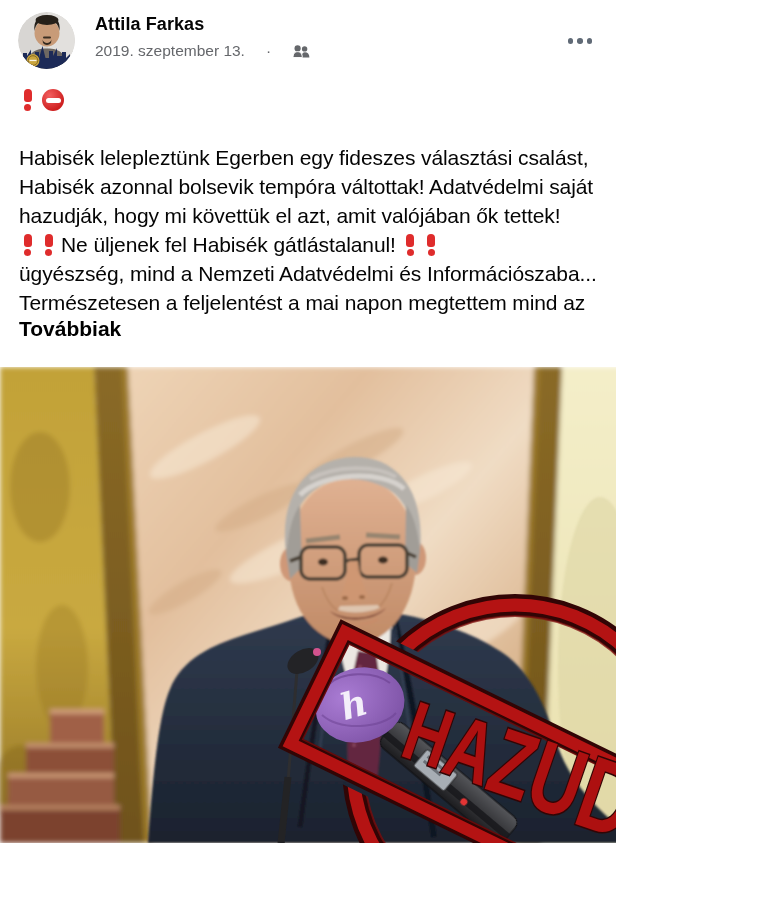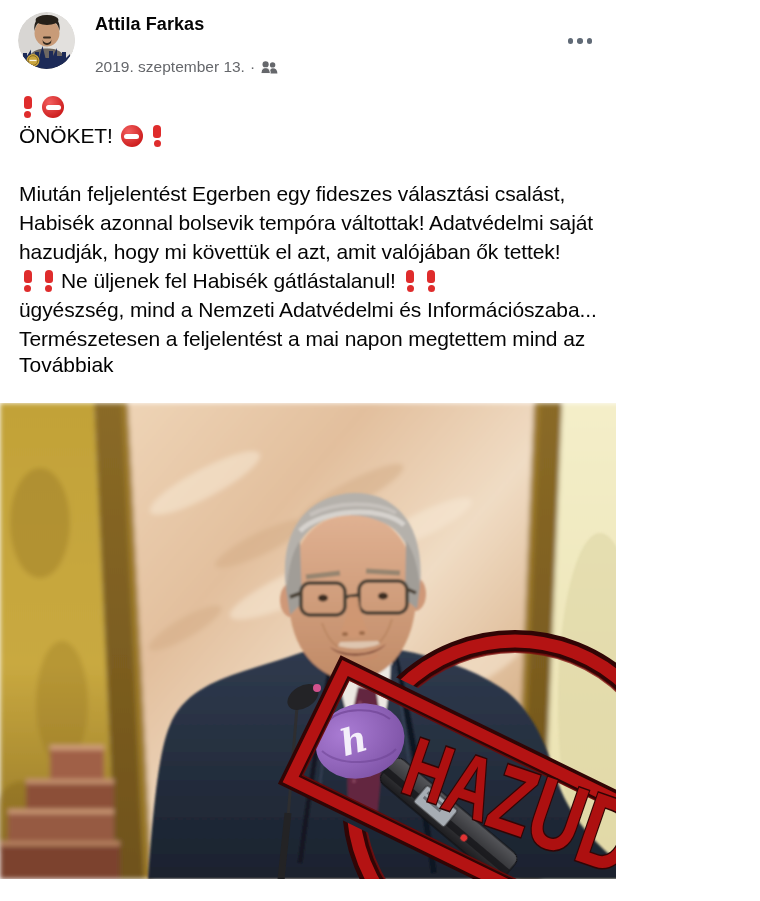--- a/index.html
+++ b/index.html
@@ -7,30 +7,30 @@
   }
   html,body{margin:0;padding:0;background:#fff;}
   .page{width:616px;height:901px;overflow:hidden;background:#fff;
         font-family:"Liberation Sans",sans-serif;position:relative;}
   
   .hdr{display:flex;align-items:flex-start;padding:12px 16px 0 18px;}
   .avatar{width:57px;height:57px;border-radius:50%;overflow:hidden;flex:none;cursor:pointer;}
   .avatar svg{display:block;}
   .hmeta{margin-left:20px;flex:1;padding-top:2px;}
   .name{font-size:18px;font-weight:700;color:var(--text);letter-spacing:.1px;}
-  .sub{display:flex;align-items:center;gap:5px;margin-top:23px;
+  .sub{display:flex;align-items:center;gap:21px;margin-top:7px;
        color:var(--muted);font-size:15.5px;}
   .menu{display:flex;gap:4px;padding:26px 8px 0 0;cursor:pointer;}
   .menu i{width:5.5px;height:5.5px;border-radius:50%;background:#606a76;display:block;}
   
   #post-body{padding:16px 16px 0 19px;font-size:21px;line-height:29px;
              color:var(--text);letter-spacing:-.1px;}
   .post-line{height:29px;white-space:nowrap;}
   .spacer{height:29px;}
-  .see-more{font-weight:400;cursor:pointer;}
+  .see-more{font-weight:700;cursor:pointer;}
   
   .em-excl{display:inline-block;width:13px;height:22px;position:relative;
            margin:0 6px 0 2px;vertical-align:-4px;}
   .em-excl i{display:block;position:absolute;}
   .em-excl .bar{left:2.5px;top:0;width:8px;height:13px;border-radius:4px 4px 3px 3px;
                 background:var(--emoji_red);}
   .em-excl .dot{left:3px;bottom:0;width:7px;height:7px;border-radius:50%;
                 background:var(--emoji_red);}
   .em-noentry{display:inline-block;width:22px;height:22px;border-radius:50%;position:relative;
               background:radial-gradient(circle at 35% 30%,#f25f5f,#ce1f1f 72%);
@@ -86,23 +86,22 @@
     </div>
     <div class="menu">
       <i></i>
         <i></i>
         <i></i>
     </div>
   </div>
 
   <div id="post-body">
       <div class="post-line"><span class="em-excl"><i class="bar"></i><i class="dot"></i></span><span class="em-noentry"><i></i></span></div>
-      <div class="post-line"><span>ÖNÖKET! </span><span class="em-noentry"><i></i></span><span class="em-excl"><i class="bar"></i><i class="dot"></i></span></div>
       <div class="spacer"></div>
-      <div class="post-line"><span>Miután feljelentést Egerben egy fideszes választási csalást,</span></div>
+      <div class="post-line"><span>Habisék lelepleztünk Egerben egy fideszes választási csalást,</span></div>
       <div class="post-line"><span>Habisék azonnal bolsevik tempóra váltottak! Adatvédelmi saját</span></div>
       <div class="post-line"><span>hazudják, hogy mi követtük el azt, amit valójában ők tettek!</span></div>
       <div class="post-line"><span class="em-excl"><i class="bar"></i><i class="dot"></i></span><span class="em-excl"><i class="bar"></i><i class="dot"></i></span><span>Ne üljenek fel Habisék gátlástalanul! </span><span class="em-excl"><i class="bar"></i><i class="dot"></i></span><span class="em-excl"><i class="bar"></i><i class="dot"></i></span></div>
       <div class="post-line"><span>ügyészség, mind a Nemzeti Adatvédelmi és Információszaba...</span></div>
       <div class="post-line"><span>Természetesen a feljelentést a mai napon megtettem mind az</span></div>
     </div>
   <div id="see-more-row" class="post-line" style="padding-left:19px;font-size:21px;">
     <span class="see-more">Továbbiak</span>
   </div>
 

